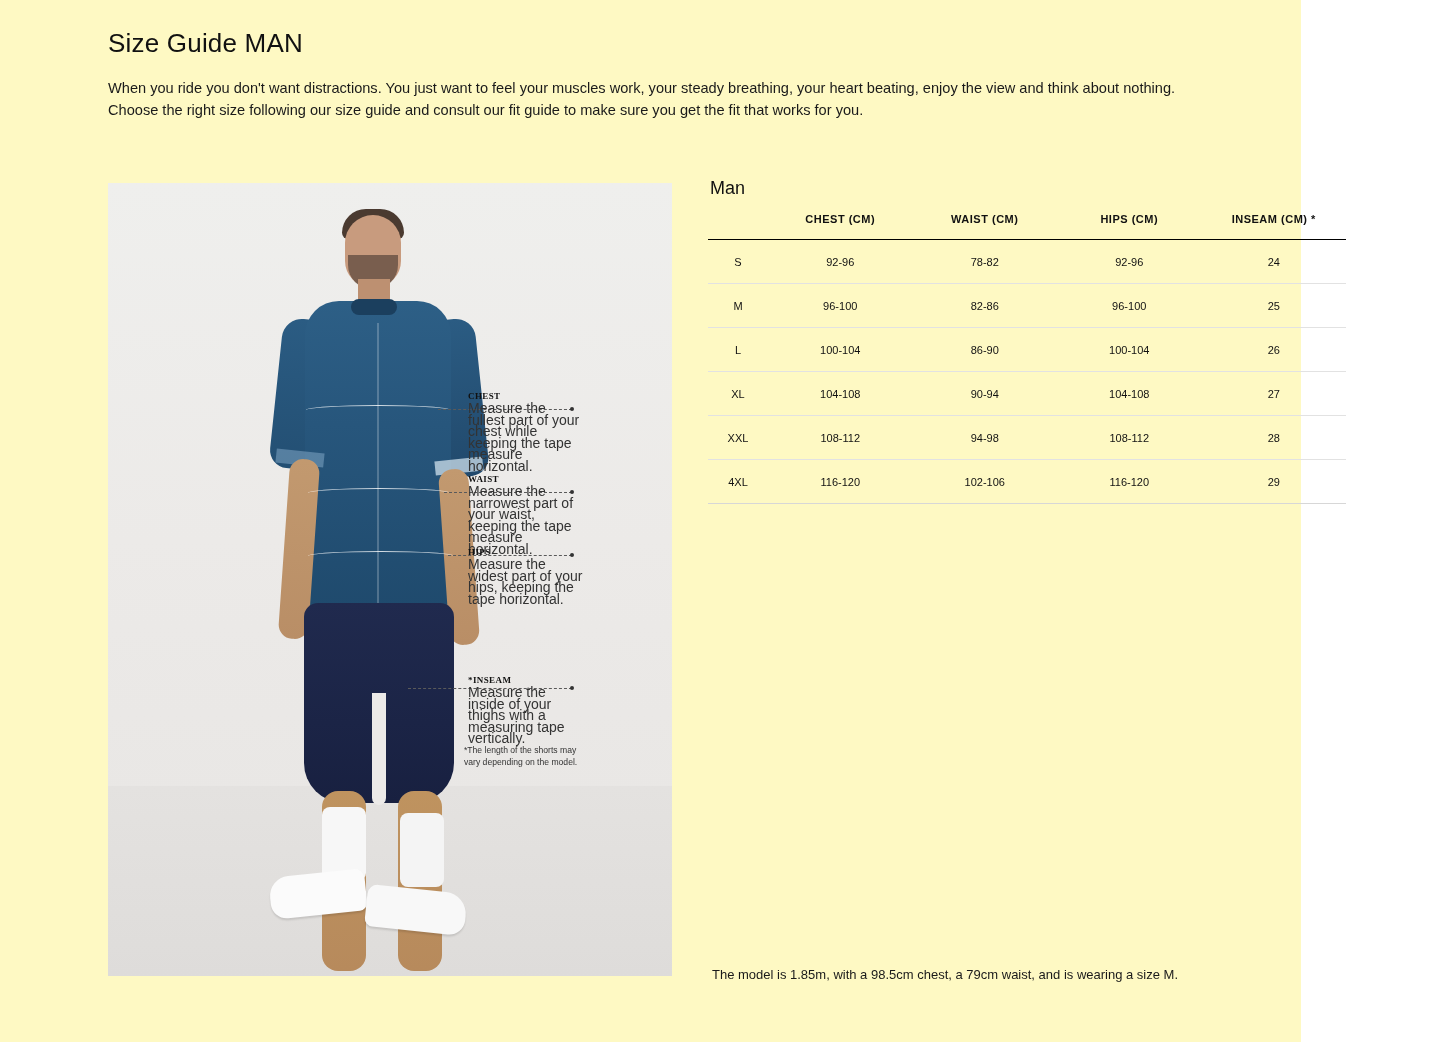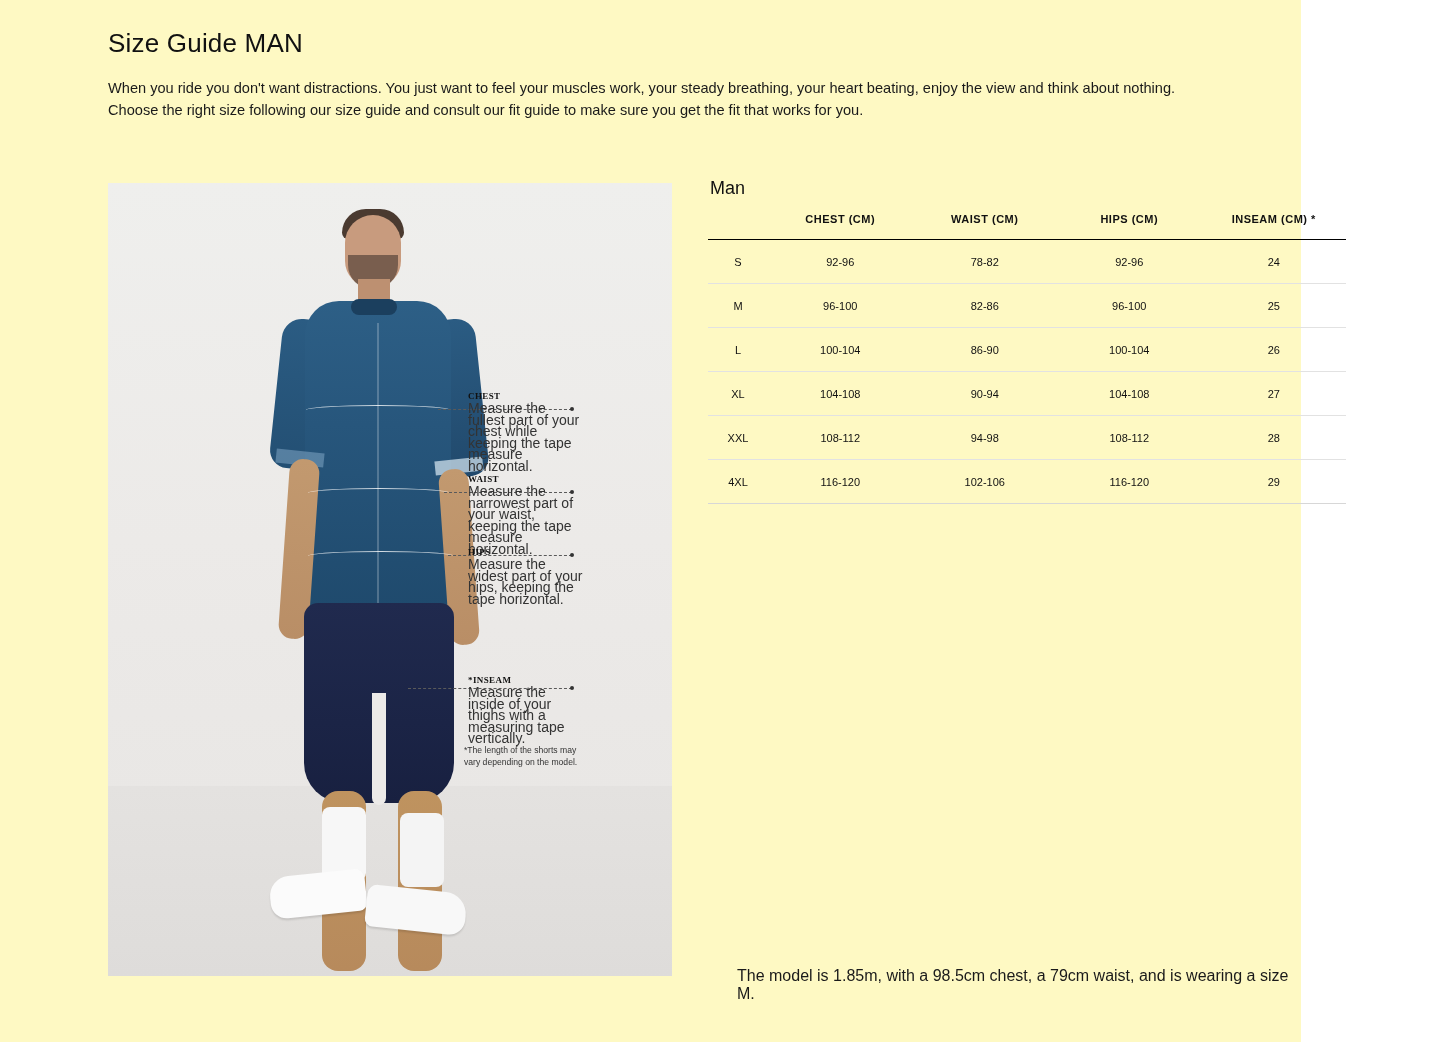--- a/index.html
+++ b/index.html
@@ -233,22 +233,22 @@
     color: #111;
     text-align: center;
     padding: 16px 0 15px 0;
     border-bottom: 1px solid #e2e2e2;
   }
   table.sizes td.size-cell { font-size: 11px; }
   table.sizes tr:last-child td { border-bottom: 1px solid #d7d7d7; }
 
   .model-note {
     position: absolute;
-    left: 737px; top: 967px;
-    font-size: 16px;
+    left: 712px; top: 967px;
+    font-size: 13px;
     color: #1a1a1a;
   }
 </style>
 </head>
 <body>
 
 <div class="page">
 
   <div class="header">
     <h1 class="page-title">Size Guide MAN</h1>

